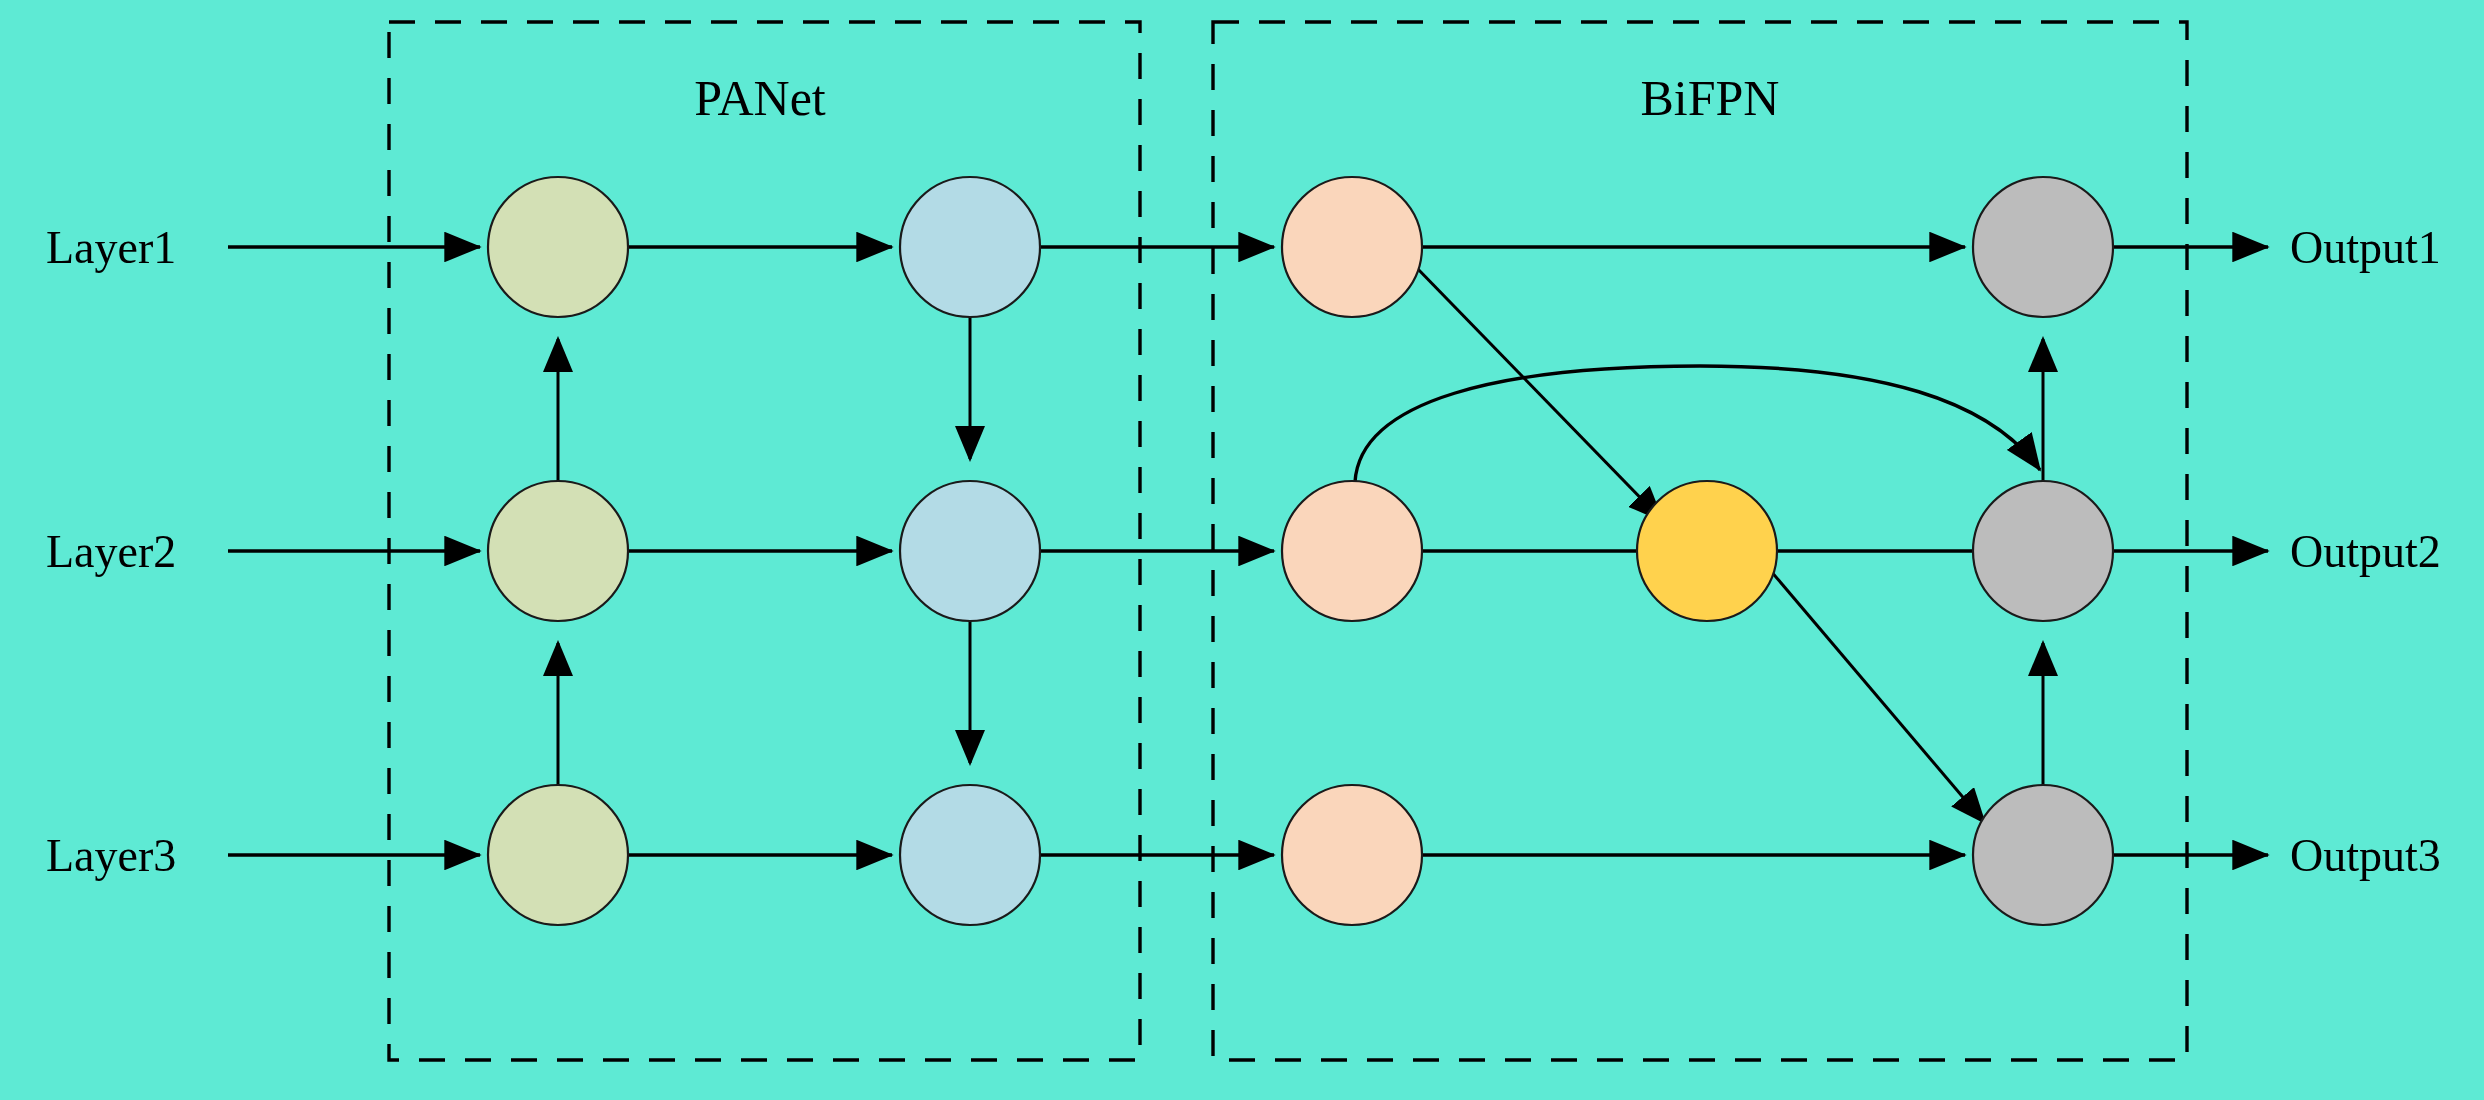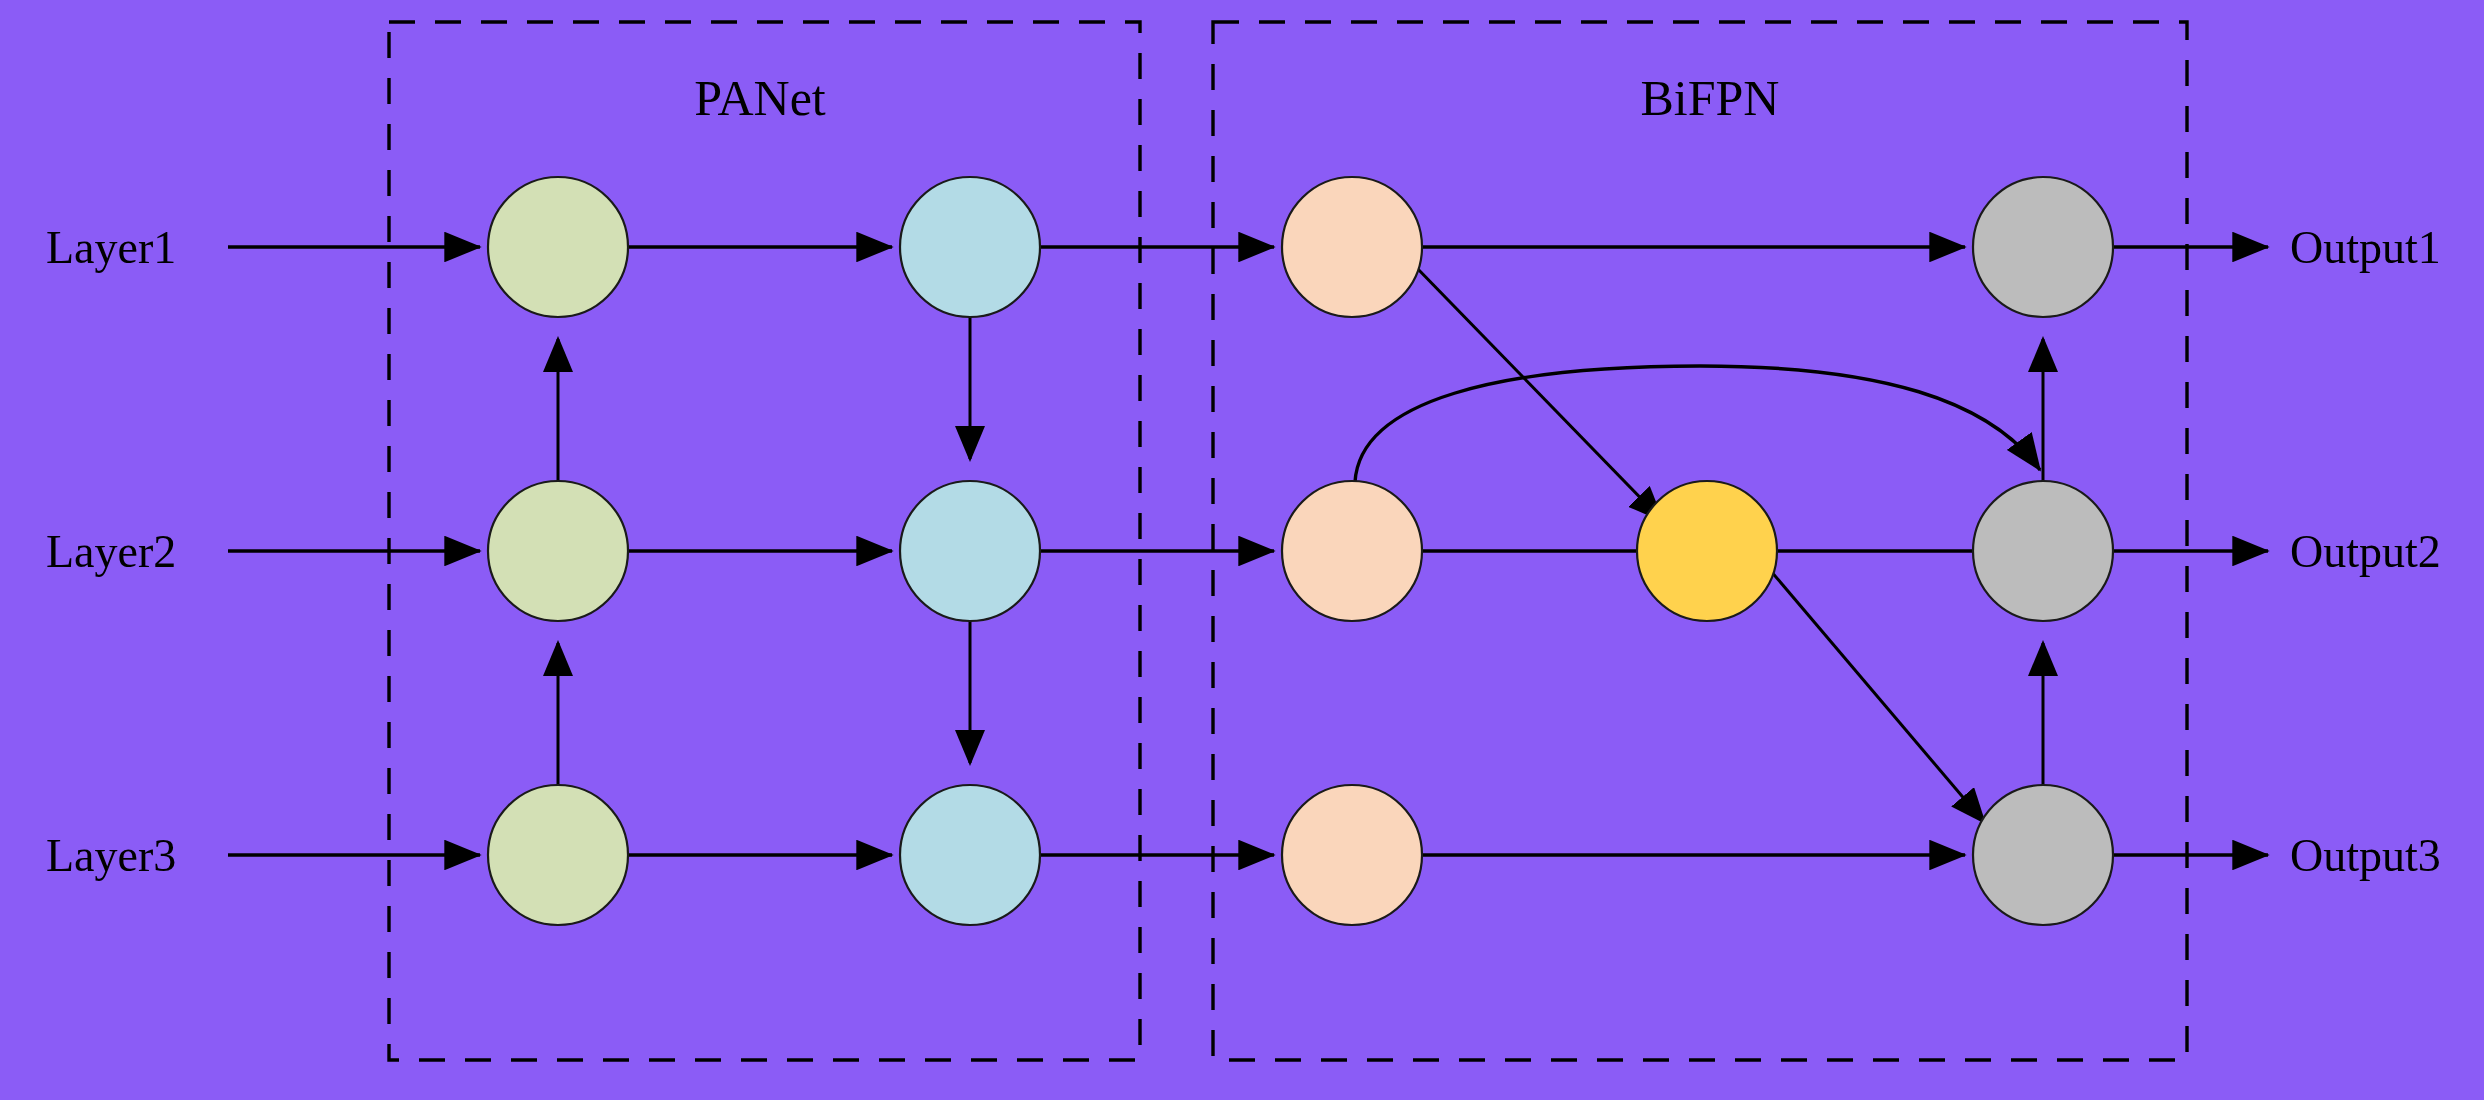--- a/index.html
+++ b/index.html
@@ -4,21 +4,21 @@
 <style>
   html, body {
     margin: 0;
     padding: 0;
     background: #ffffff;
   }
   #diagram-root {
     position: relative;
     width: 2484px;
     height: 1100px;
-    background: #8b5cf6;
+    background: #5eead4;
     font-family: "Liberation Serif", "DejaVu Serif", serif;
     overflow: hidden;
   }
   svg#diagram-svg {
     display: block;
     width: 2484px;
     height: 1100px;
   }
   .node-circle {
     stroke: #1a1a1a;

